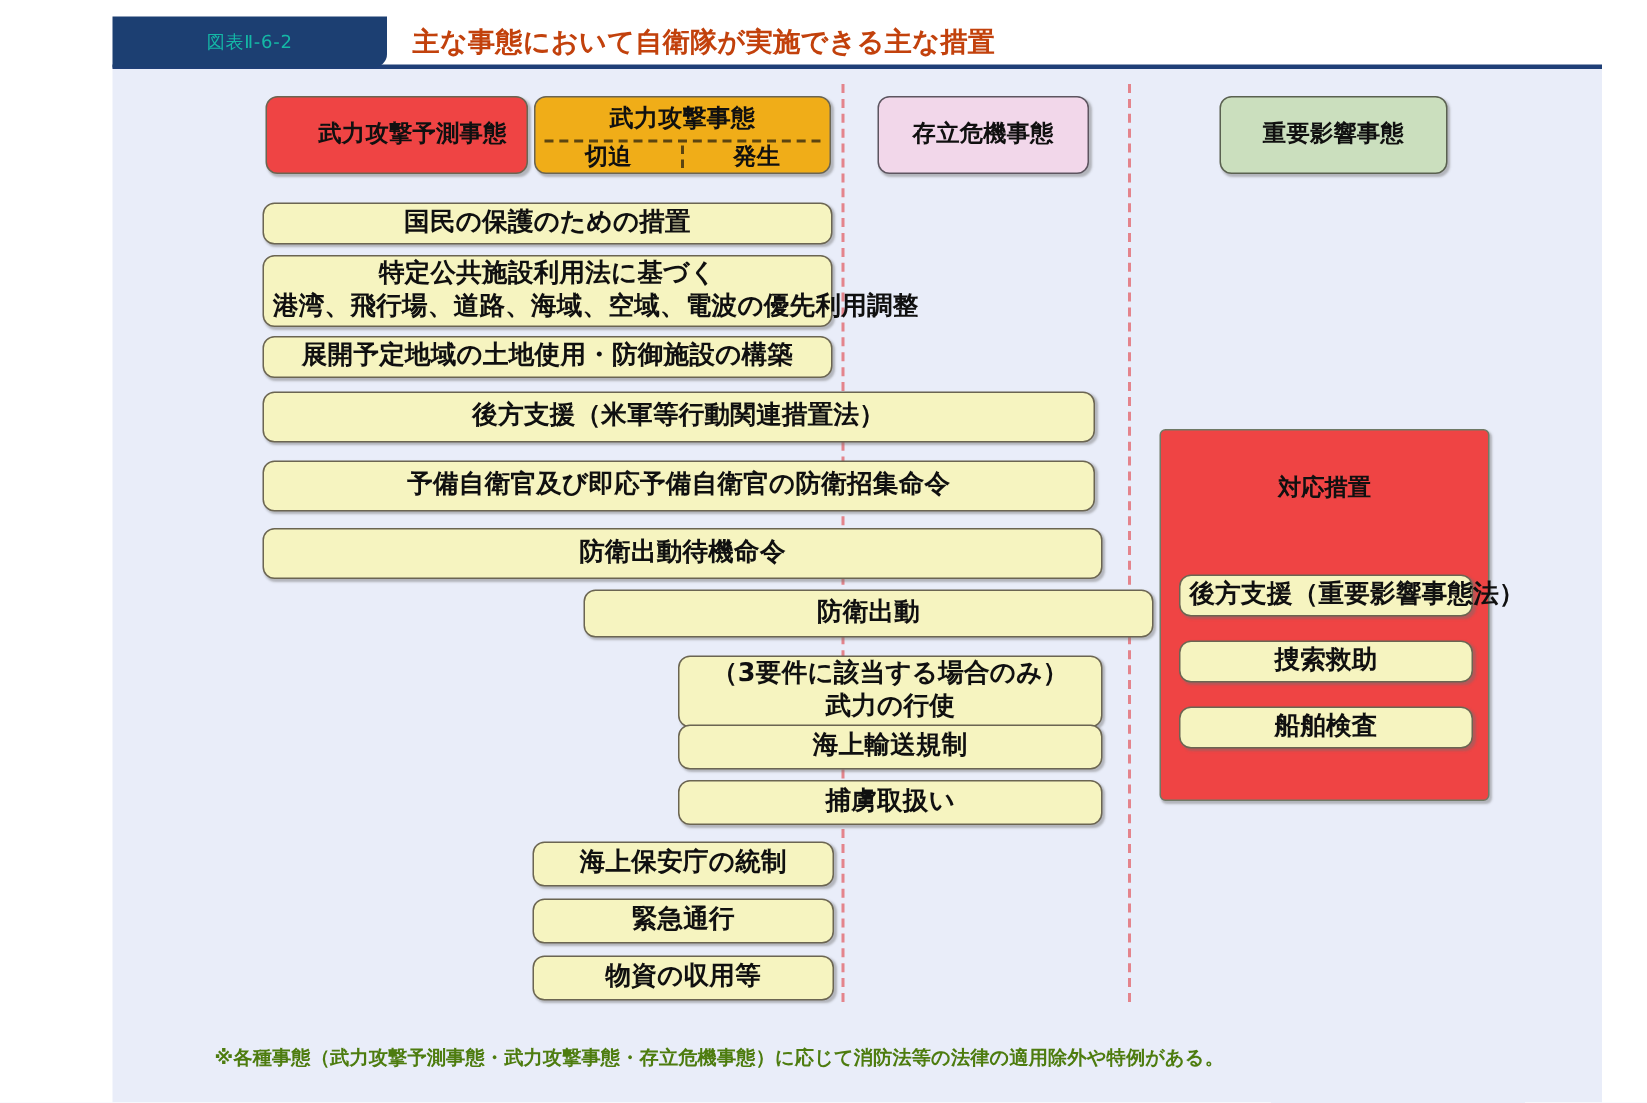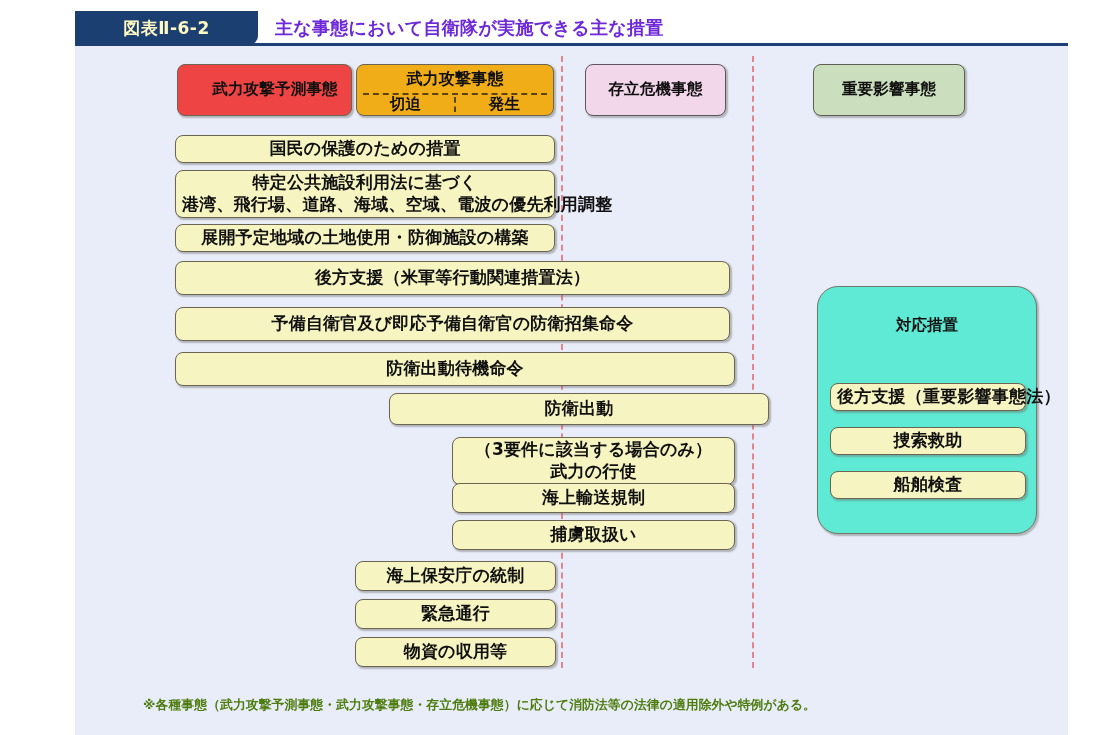--- a/index.html
+++ b/index.html
@@ -31,34 +31,34 @@
     width: 183px;
     height: 34px;
     background: #1c3f72;
     border-radius: 0 0 9px 0;
     box-sizing: border-box;
     display: flex;
     align-items: center;
     justify-content: center;
   }
   #figure-badge .badge-text {
-    color: #fef9c3;
-    font-size: 17px;
-    font-weight: bold;
+    color: #14b8a6;
+    font-size: 12px;
+    font-weight: normal;
     letter-spacing: 0.5px;
     white-space: nowrap;
   }
   #figure-title {
     position: absolute;
     left: 275px;
     top: 12px;
     height: 31px;
     display: flex;
     align-items: center;
-    color: #6d28d9;
+    color: #c2410c;
     font-size: 18px;
     font-weight: bold;
     white-space: nowrap;
     letter-spacing: 0.3px;
   }
 
   
   #diagram-panel {
     position: absolute;
     left: 75px;
@@ -144,24 +144,23 @@
     width: 0;
     border-left: 2px dashed #5b4410;
     margin: 2px 0 3px 0;
   }
 
   
   #response-panel {
     position: absolute;
     box-sizing: border-box;
     border: 1.6px solid #6f7a66;
-    border-radius: 21px;
-    background: #5eead4;
+    border-radius: 4px;
+    background: #ef4444;
     box-shadow: 1.5px 1.5px 1.5px rgba(110,110,110,0.45);
-    margin-left: 44px;
   }
   #response-panel .rp-title {
     position: absolute;
     left: 0;
     top: 28px;
     width: 100%;
     text-align: center;
     font-size: 15.5px;
     font-weight: bold;
     color: #101010;

